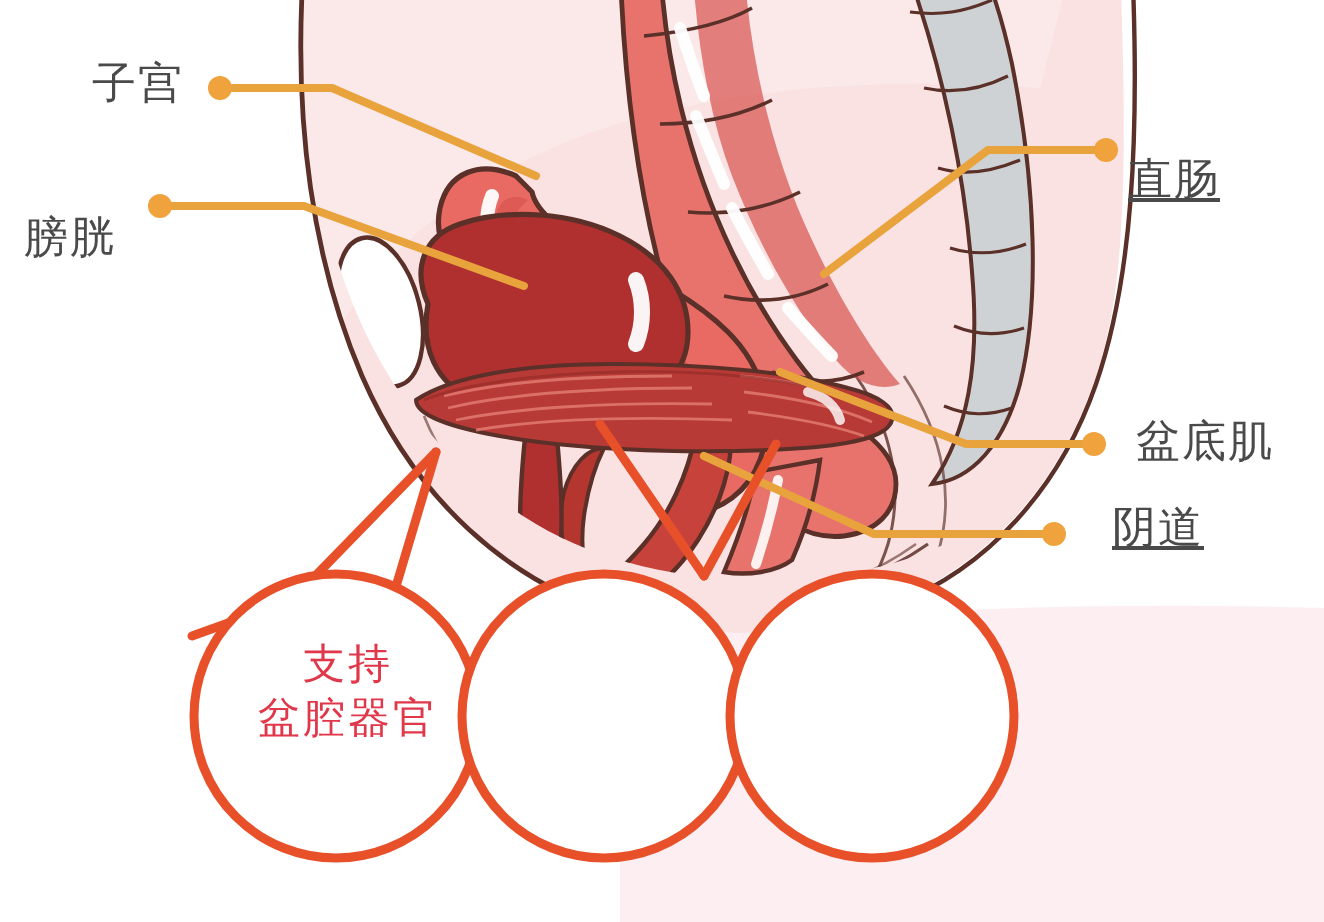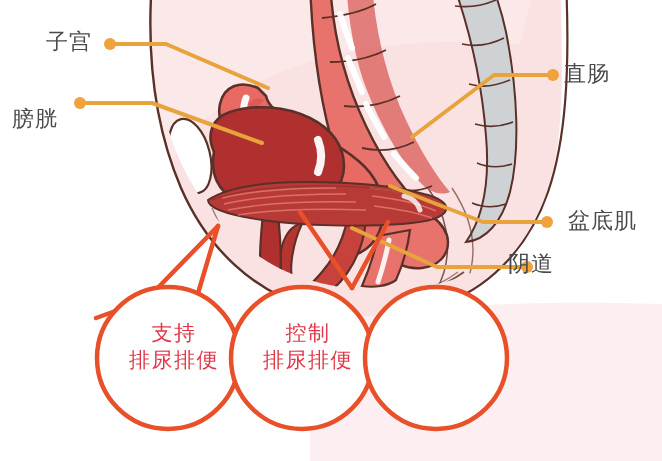--- a/index.html
+++ b/index.html
@@ -29,23 +29,23 @@
     position: absolute;
     color: #4a4a4a;
     font-size: 22px;
     line-height: 1;
     letter-spacing: 1px;
     white-space: nowrap;
     font-family: "Liberation Sans", "DejaVu Sans", sans-serif;
   }
   .lbl-uterus  { left: 46px;  top: 31px; }
   .lbl-bladder { left: 12px;  top: 108px; }
-  .lbl-rectum  { left: 564px; top: 63px; }
+  .lbl-rectum  { left: 564px; top: 79px; text-decoration: underline; }
   .lbl-pfm     { left: 568px; top: 210px; }
-  .lbl-vagina  { left: 508px; top: 253px; }
+  .lbl-vagina  { left: 556px; top: 253px; text-decoration: underline; }
 
   .circ-text {
     position: absolute;
     width: 150px;
     text-align: center;
     color: #e0384a;
     font-size: 21px;
     line-height: 1.28;
     letter-spacing: 1.5px;
     white-space: nowrap;
@@ -242,24 +242,20 @@
   <div class="lbl lbl-bladder">膀胱</div>
 
   <div class="lbl lbl-rectum">直肠</div>
 
   <div class="lbl lbl-pfm">盆底肌</div>
 
   <div class="lbl lbl-vagina">阴道</div>
 
   <div class="circ-text ct1">
     <div>支持</div>
-    <div>排尿排便</div>
+    <div>盆腔器官</div>
   </div>
 
-  <div class="circ-text ct2">
-    <div>控制</div>
-    <div>排尿排便</div>
-  </div>
 
   <div class="circ-text ct3">
   </div>
 
 </div>
 
 </body></html>

